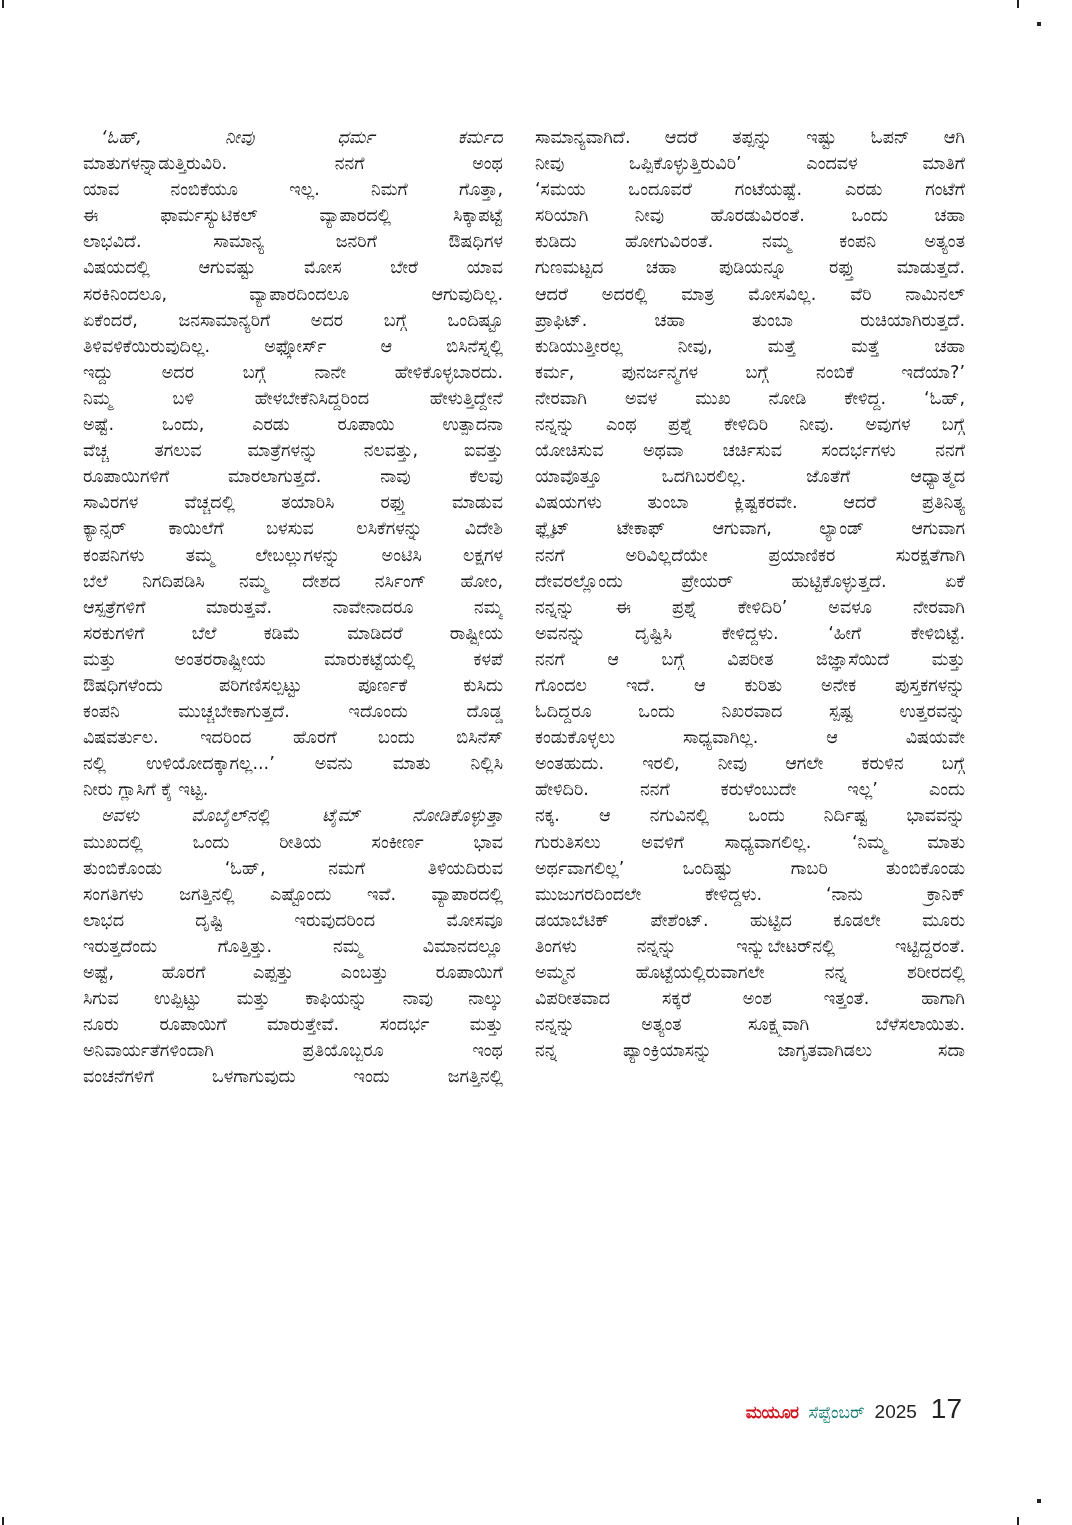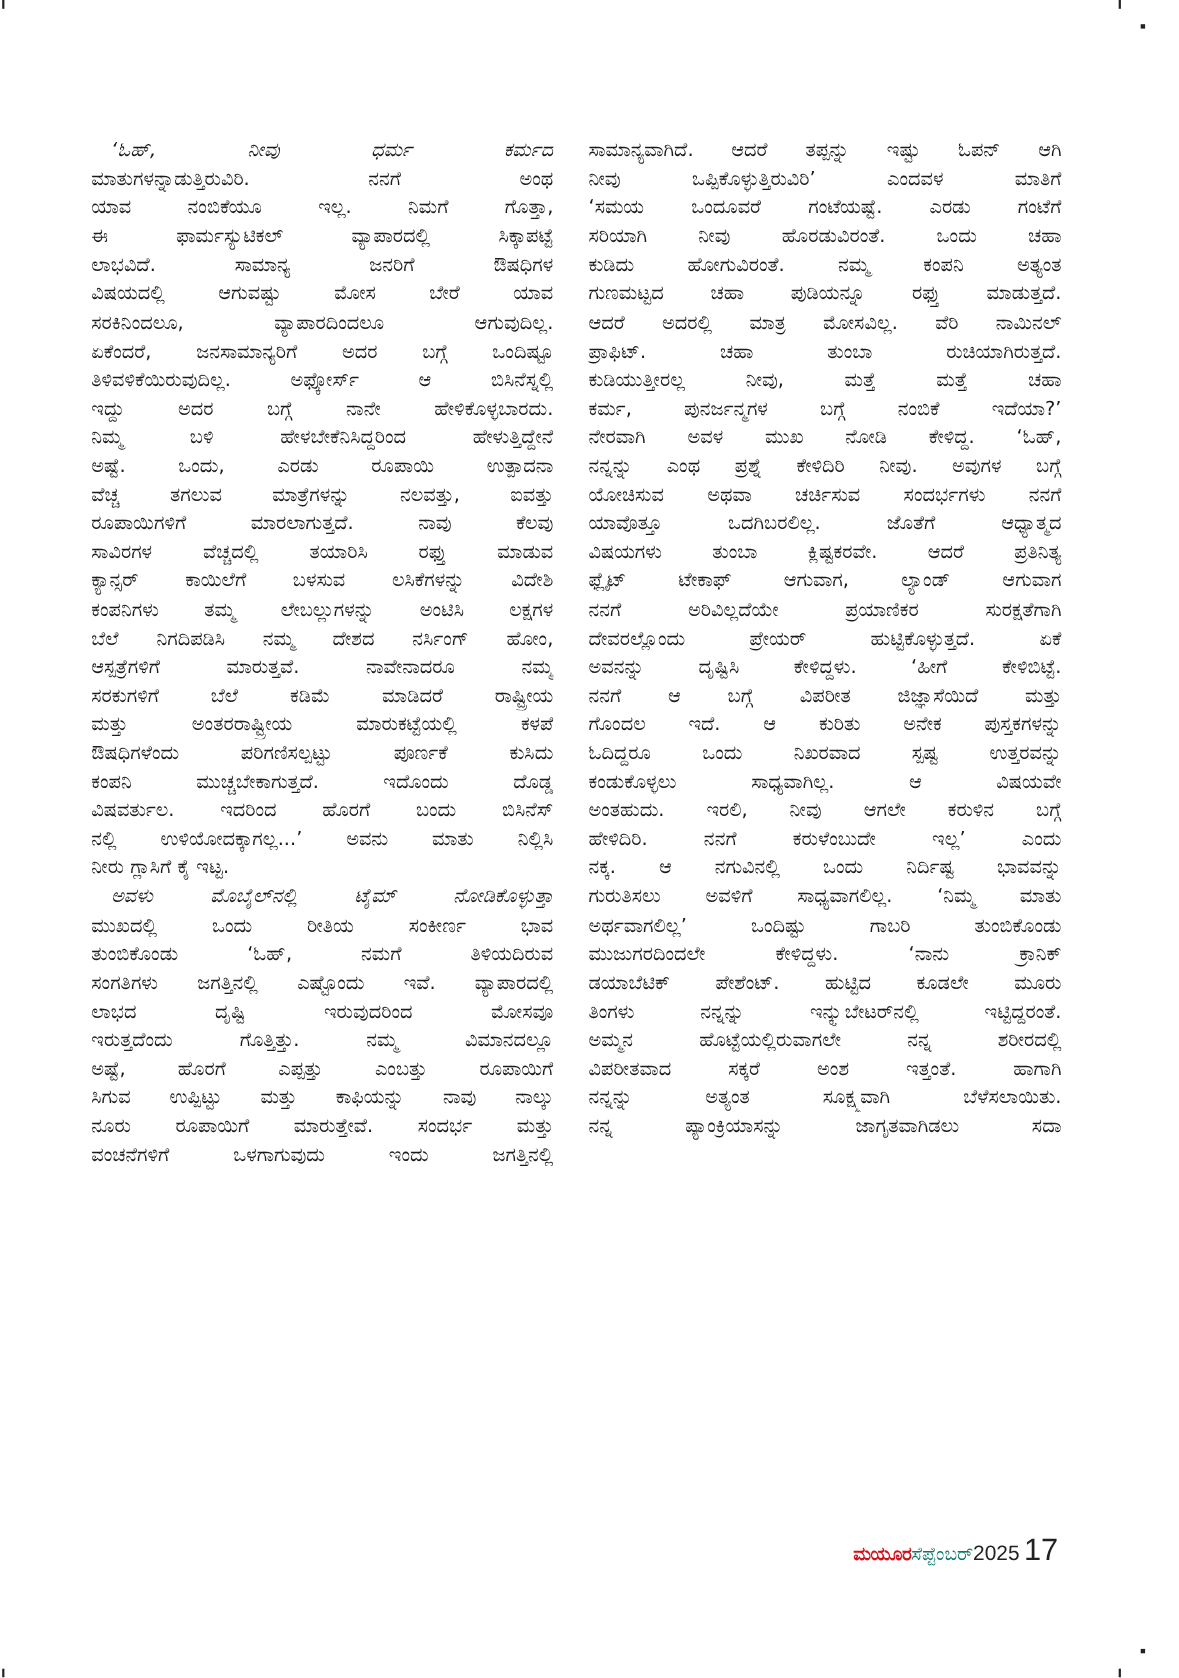--- a/index.html
+++ b/index.html
@@ -46,21 +46,21 @@
       padding-left: 18px;
       font-style: italic;
     }
 
     .footer {
       position: absolute;
       right: 110px;
       top: 1393px;
       display: flex;
       align-items: baseline;
-      gap: 0;
+      gap: 10px;
       white-space: nowrap;
     }
     .footer .brand {
       color: #d0121b;
       font-weight: bold;
       font-size: 17px;
       letter-spacing: -0.5px;
     }
     .footer .month {
       font-size: 17px;
@@ -117,20 +117,21 @@
     <div class="line last">ನೀರು ಗ್ಲಾಸಿಗೆ ಕೈ ಇಟ್ಟ.</div>
     <div class="line indent">ಅವಳು ಮೊಬೈಲ್‌ನಲ್ಲಿ ಟೈಮ್ ನೋಡಿಕೊಳ್ಳುತ್ತಾ</div>
     <div class="line">ಮುಖದಲ್ಲಿ ಒಂದು ರೀತಿಯ ಸಂಕೀರ್ಣ ಭಾವ</div>
     <div class="line">ತುಂಬಿಕೊಂಡು ‘ಓಹ್, ನಮಗೆ ತಿಳಿಯದಿರುವ</div>
     <div class="line">ಸಂಗತಿಗಳು ಜಗತ್ತಿನಲ್ಲಿ ಎಷ್ಟೊಂದು ಇವೆ. ವ್ಯಾಪಾರದಲ್ಲಿ</div>
     <div class="line">ಲಾಭದ ದೃಷ್ಟಿ ಇರುವುದರಿಂದ ಮೋಸವೂ</div>
     <div class="line">ಇರುತ್ತದೆಂದು ಗೊತ್ತಿತ್ತು. ನಮ್ಮ ವಿಮಾನದಲ್ಲೂ</div>
     <div class="line">ಅಷ್ಟೆ, ಹೊರಗೆ ಎಪ್ಪತ್ತು ಎಂಬತ್ತು ರೂಪಾಯಿಗೆ</div>
     <div class="line">ಸಿಗುವ ಉಪ್ಪಿಟ್ಟು ಮತ್ತು ಕಾಫಿಯನ್ನು ನಾವು ನಾಲ್ಕು</div>
     <div class="line">ನೂರು ರೂಪಾಯಿಗೆ ಮಾರುತ್ತೇವೆ. ಸಂದರ್ಭ ಮತ್ತು</div>
+    <div class="line">ಅನಿವಾರ್ಯತೆಗಳಿಂದಾಗಿ ಪ್ರತಿಯೊಬ್ಬರೂ ಇಂಥ</div>
     <div class="line">ವಂಚನೆಗಳಿಗೆ ಒಳಗಾಗುವುದು ಇಂದು ಜಗತ್ತಿನಲ್ಲಿ</div>
   </div>
 <div class="column col-right" id="col-right">
     <div class="line">ಸಾಮಾನ್ಯವಾಗಿದೆ. ಆದರೆ ತಪ್ಪನ್ನು ಇಷ್ಟು ಓಪನ್ ಆಗಿ</div>
     <div class="line">ನೀವು ಒಪ್ಪಿಕೊಳ್ಳುತ್ತಿರುವಿರಿ’ ಎಂದವಳ ಮಾತಿಗೆ</div>
     <div class="line">‘ಸಮಯ ಒಂದೂವರೆ ಗಂಟೆಯಷ್ಟೆ. ಎರಡು ಗಂಟೆಗೆ</div>
     <div class="line">ಸರಿಯಾಗಿ ನೀವು ಹೊರಡುವಿರಂತೆ. ಒಂದು ಚಹಾ</div>
     <div class="line">ಕುಡಿದು ಹೋಗುವಿರಂತೆ. ನಮ್ಮ ಕಂಪನಿ ಅತ್ಯಂತ</div>
     <div class="line">ಗುಣಮಟ್ಟದ ಚಹಾ ಪುಡಿಯನ್ನೂ ರಫ್ತು ಮಾಡುತ್ತದೆ.</div>
     <div class="line">ಆದರೆ ಅದರಲ್ಲಿ ಮಾತ್ರ ಮೋಸವಿಲ್ಲ. ವೆರಿ ನಾಮಿನಲ್</div>
@@ -138,20 +139,21 @@
     <div class="line">ಕುಡಿಯುತ್ತೀರಲ್ಲ ನೀವು, ಮತ್ತೆ ಮತ್ತೆ ಚಹಾ</div>
     <div class="line">ಕರ್ಮ, ಪುನರ್ಜನ್ಮಗಳ ಬಗ್ಗೆ ನಂಬಿಕೆ ಇದೆಯಾ?’</div>
     <div class="line">ನೇರವಾಗಿ ಅವಳ ಮುಖ ನೋಡಿ ಕೇಳಿದ್ದ. ‘ಓಹ್,</div>
     <div class="line">ನನ್ನನ್ನು ಎಂಥ ಪ್ರಶ್ನೆ ಕೇಳಿದಿರಿ ನೀವು. ಅವುಗಳ ಬಗ್ಗೆ</div>
     <div class="line">ಯೋಚಿಸುವ ಅಥವಾ ಚರ್ಚಿಸುವ ಸಂದರ್ಭಗಳು ನನಗೆ</div>
     <div class="line">ಯಾವೊತ್ತೂ ಒದಗಿಬರಲಿಲ್ಲ. ಜೊತೆಗೆ ಆಧ್ಯಾತ್ಮದ</div>
     <div class="line">ವಿಷಯಗಳು ತುಂಬಾ ಕ್ಲಿಷ್ಟಕರವೇ. ಆದರೆ ಪ್ರತಿನಿತ್ಯ</div>
     <div class="line">ಫ್ಲೈಟ್ ಟೇಕಾಫ್ ಆಗುವಾಗ, ಲ್ಯಾಂಡ್ ಆಗುವಾಗ</div>
     <div class="line">ನನಗೆ ಅರಿವಿಲ್ಲದೆಯೇ ಪ್ರಯಾಣಿಕರ ಸುರಕ್ಷತೆಗಾಗಿ</div>
     <div class="line">ದೇವರಲ್ಲೊಂದು ಪ್ರೇಯರ್ ಹುಟ್ಟಿಕೊಳ್ಳುತ್ತದೆ. ಏಕೆ</div>
+    <div class="line">ನನ್ನನ್ನು ಈ ಪ್ರಶ್ನೆ ಕೇಳಿದಿರಿ’ ಅವಳೂ ನೇರವಾಗಿ</div>
     <div class="line">ಅವನನ್ನು ದೃಷ್ಟಿಸಿ ಕೇಳಿದ್ದಳು. ‘ಹೀಗೆ ಕೇಳಿಬಿಟ್ಟೆ.</div>
     <div class="line">ನನಗೆ ಆ ಬಗ್ಗೆ ವಿಪರೀತ ಜಿಜ್ಞಾಸೆಯಿದೆ ಮತ್ತು</div>
     <div class="line">ಗೊಂದಲ ಇದೆ. ಆ ಕುರಿತು ಅನೇಕ ಪುಸ್ತಕಗಳನ್ನು</div>
     <div class="line">ಓದಿದ್ದರೂ ಒಂದು ನಿಖರವಾದ ಸ್ಪಷ್ಟ ಉತ್ತರವನ್ನು</div>
     <div class="line">ಕಂಡುಕೊಳ್ಳಲು ಸಾಧ್ಯವಾಗಿಲ್ಲ. ಆ ವಿಷಯವೇ</div>
     <div class="line">ಅಂತಹುದು. ಇರಲಿ, ನೀವು ಆಗಲೇ ಕರುಳಿನ ಬಗ್ಗೆ</div>
     <div class="line">ಹೇಳಿದಿರಿ. ನನಗೆ ಕರುಳೆಂಬುದೇ ಇಲ್ಲ’ ಎಂದು</div>
     <div class="line">ನಕ್ಕ. ಆ ನಗುವಿನಲ್ಲಿ ಒಂದು ನಿರ್ದಿಷ್ಟ ಭಾವವನ್ನು</div>
     <div class="line">ಗುರುತಿಸಲು ಅವಳಿಗೆ ಸಾಧ್ಯವಾಗಲಿಲ್ಲ. ‘ನಿಮ್ಮ ಮಾತು</div>
     <div class="line">ಅರ್ಥವಾಗಲಿಲ್ಲ’ ಒಂದಿಷ್ಟು ಗಾಬರಿ ತುಂಬಿಕೊಂಡು</div>

